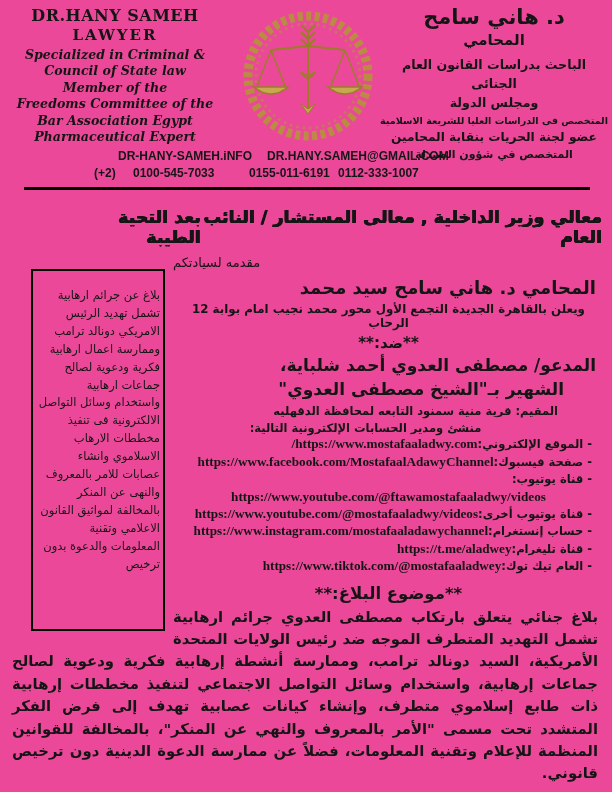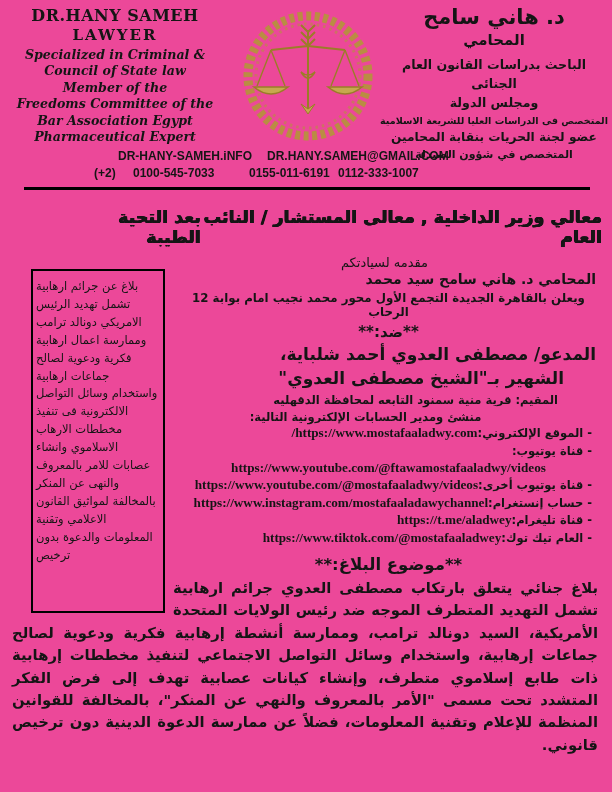--- a/index.html
+++ b/index.html
@@ -32,24 +32,24 @@
   .c-p3{left:338px;top:17px;}
   .rule{position:absolute;left:24px;top:187px;width:566px;height:3px;background:#000;}
   
   .salutation{position:absolute;left:0;top:207px;width:612px;direction:rtl;display:flex;
               justify-content:space-between;box-sizing:border-box;padding:0 10px 0 72px;
               font-size:17.5px;font-weight:700;
               text-shadow:.45px 0 currentColor,-.45px 0 currentColor,0 .3px currentColor;}
   
   .body{position:absolute;left:8px;top:252px;width:596px;direction:rtl;}
   .side-box{float:left;width:124px;height:326px;border:2px solid #000;margin:17px 8px 6px 23px;
-            padding:7px 3px;text-align:left;font-size:11.5px;line-height:17.9px;
+            padding:16px 3px;text-align:right;font-size:11.5px;line-height:17.9px;
             white-space:pre-line;overflow:hidden;}
-  .intro{text-align:center;font-size:13px;margin:3px 8px 0 0;}
-  .lawyer-line{text-align:right;font-size:14px;font-weight:700;margin:1px 8px 0 0;}
+  .intro{text-align:left;font-size:13px;margin:3px 8px 0 0;}
+  .lawyer-line{text-align:right;font-size:18px;font-weight:700;margin:7px 8px 0 0;}
   .addr{ text-align:center;font-size:11.8px;font-weight:700;margin-top:4px;}
   .against{text-align:center;font-size:15px;font-weight:700;margin-top:4px;}
   .resp1{text-align:right;font-size:17px;font-weight:700;margin:3px 8px 0 0;}
   .resp2{text-align:right;font-size:17px;font-weight:700;margin:4px 40px 0 0;}
   .residence{text-align:right;font-size:11.5px;font-weight:700;margin:5px 46px 0 0;}
   .acc-intro{text-align:center;font-size:11.5px;font-weight:700;margin:3px 46px 0 0;}
   .acc-row{text-align:right;font-size:11.5px;font-weight:700;line-height:16.5px;margin:1px 12px 0 0;white-space:nowrap;}
   .acc-row .url{direction:ltr;unicode-bidi:isolate;font-family:"Liberation Serif",serif;
                 font-size:13.2px;margin-inline-start:5px;}
   .acc-url-line{text-align:center;direction:ltr;font-family:"Liberation Serif",serif;
@@ -143,20 +143,23 @@
     <div class="against">**ضد:**</div>
     <div class="resp1">المدعو/ مصطفى العدوي أحمد شلباية،</div>
     <div class="resp2">الشهير بـ"الشيخ مصطفى العدوي"</div>
     <div class="residence">المقيم: قرية منية سمنود التابعه لمحافظة الدقهليه</div>
     <div class="acc-intro">منشئ ومدير الحسابات الإلكترونية التالية:</div>
 
     <div class="acc-row">
       <span>- الموقع الإلكتروني:</span><span class="url">/https://www.mostafaaladwy.com</span>
     </div>
     <div class="acc-row">
+      <span>- صفحة فيسبوك:</span><span class="url">https://www.facebook.com/MostafaalAdawyChannel</span>
+    </div>
+    <div class="acc-row">
       <span>- قناة يوتيوب:</span>
     </div>
     <div class="acc-url-line">https://www.youtube.com/@ftawamostafaaladwy/videos</div>
     <div class="acc-row">
       <span>- قناة يوتيوب أخرى:</span><span class="url">https://www.youtube.com/@mostafaaladwy/videos</span>
     </div>
     <div class="acc-row">
       <span>- حساب إنستغرام:</span><span class="url">https://www.instagram.com/mostafaaladawychannel</span>
     </div>
     <div class="acc-row">

